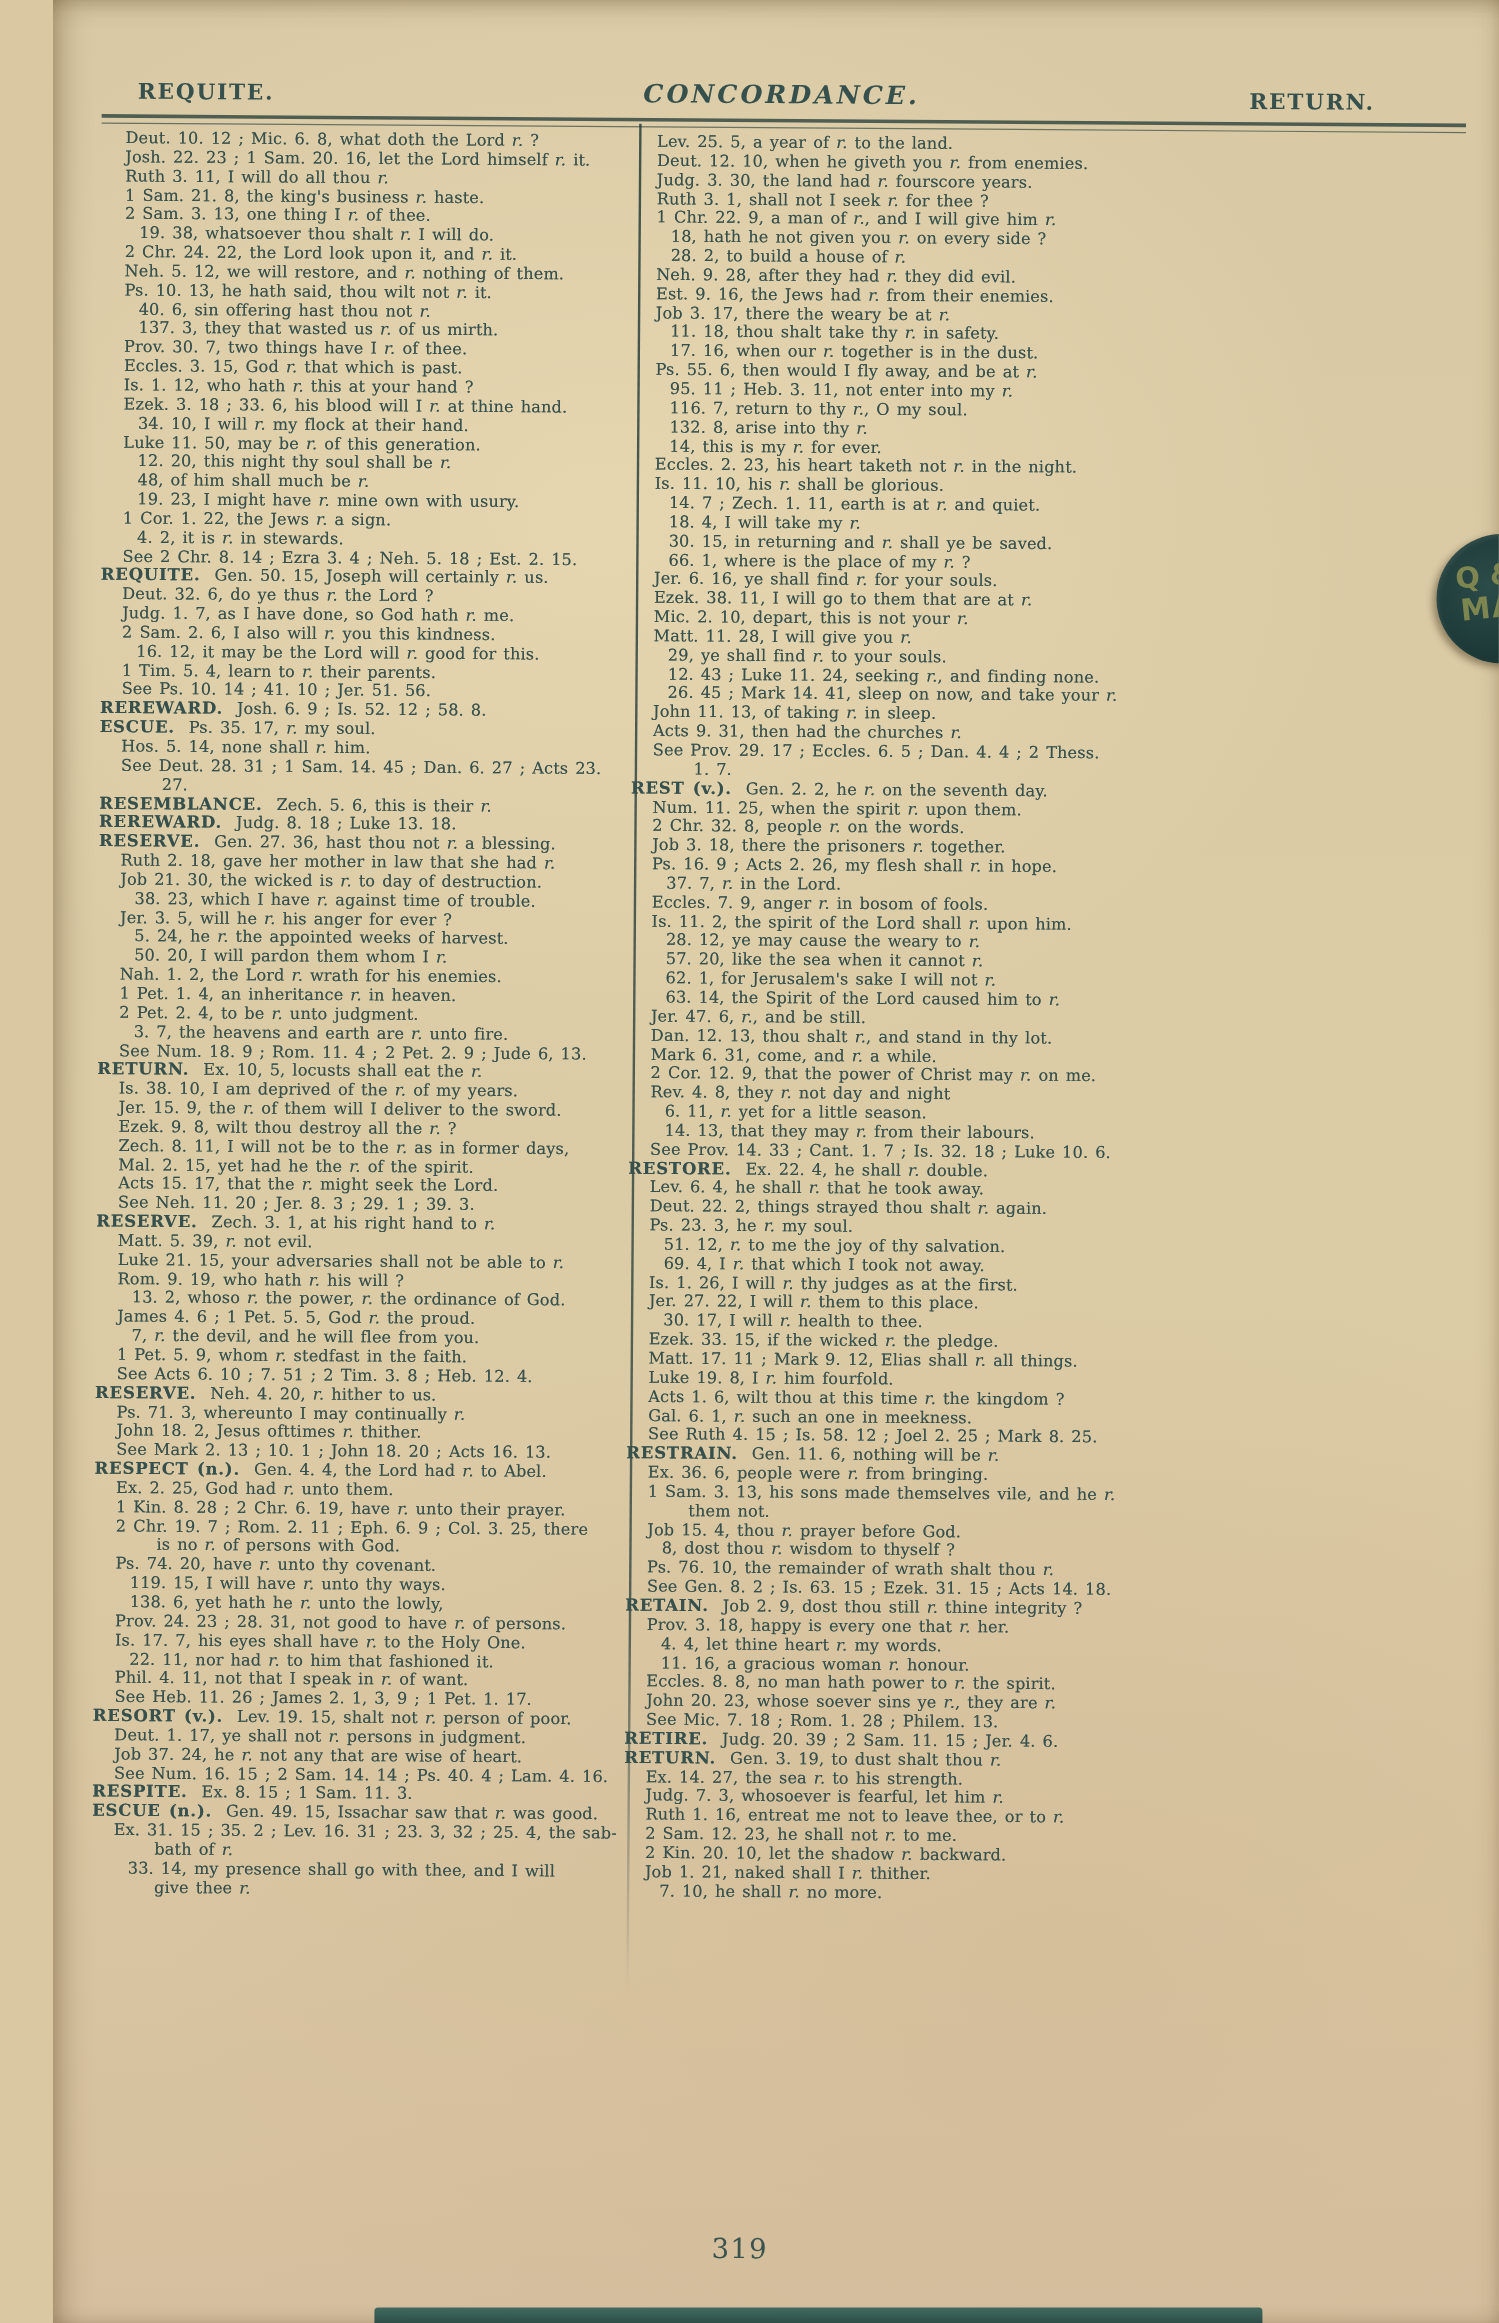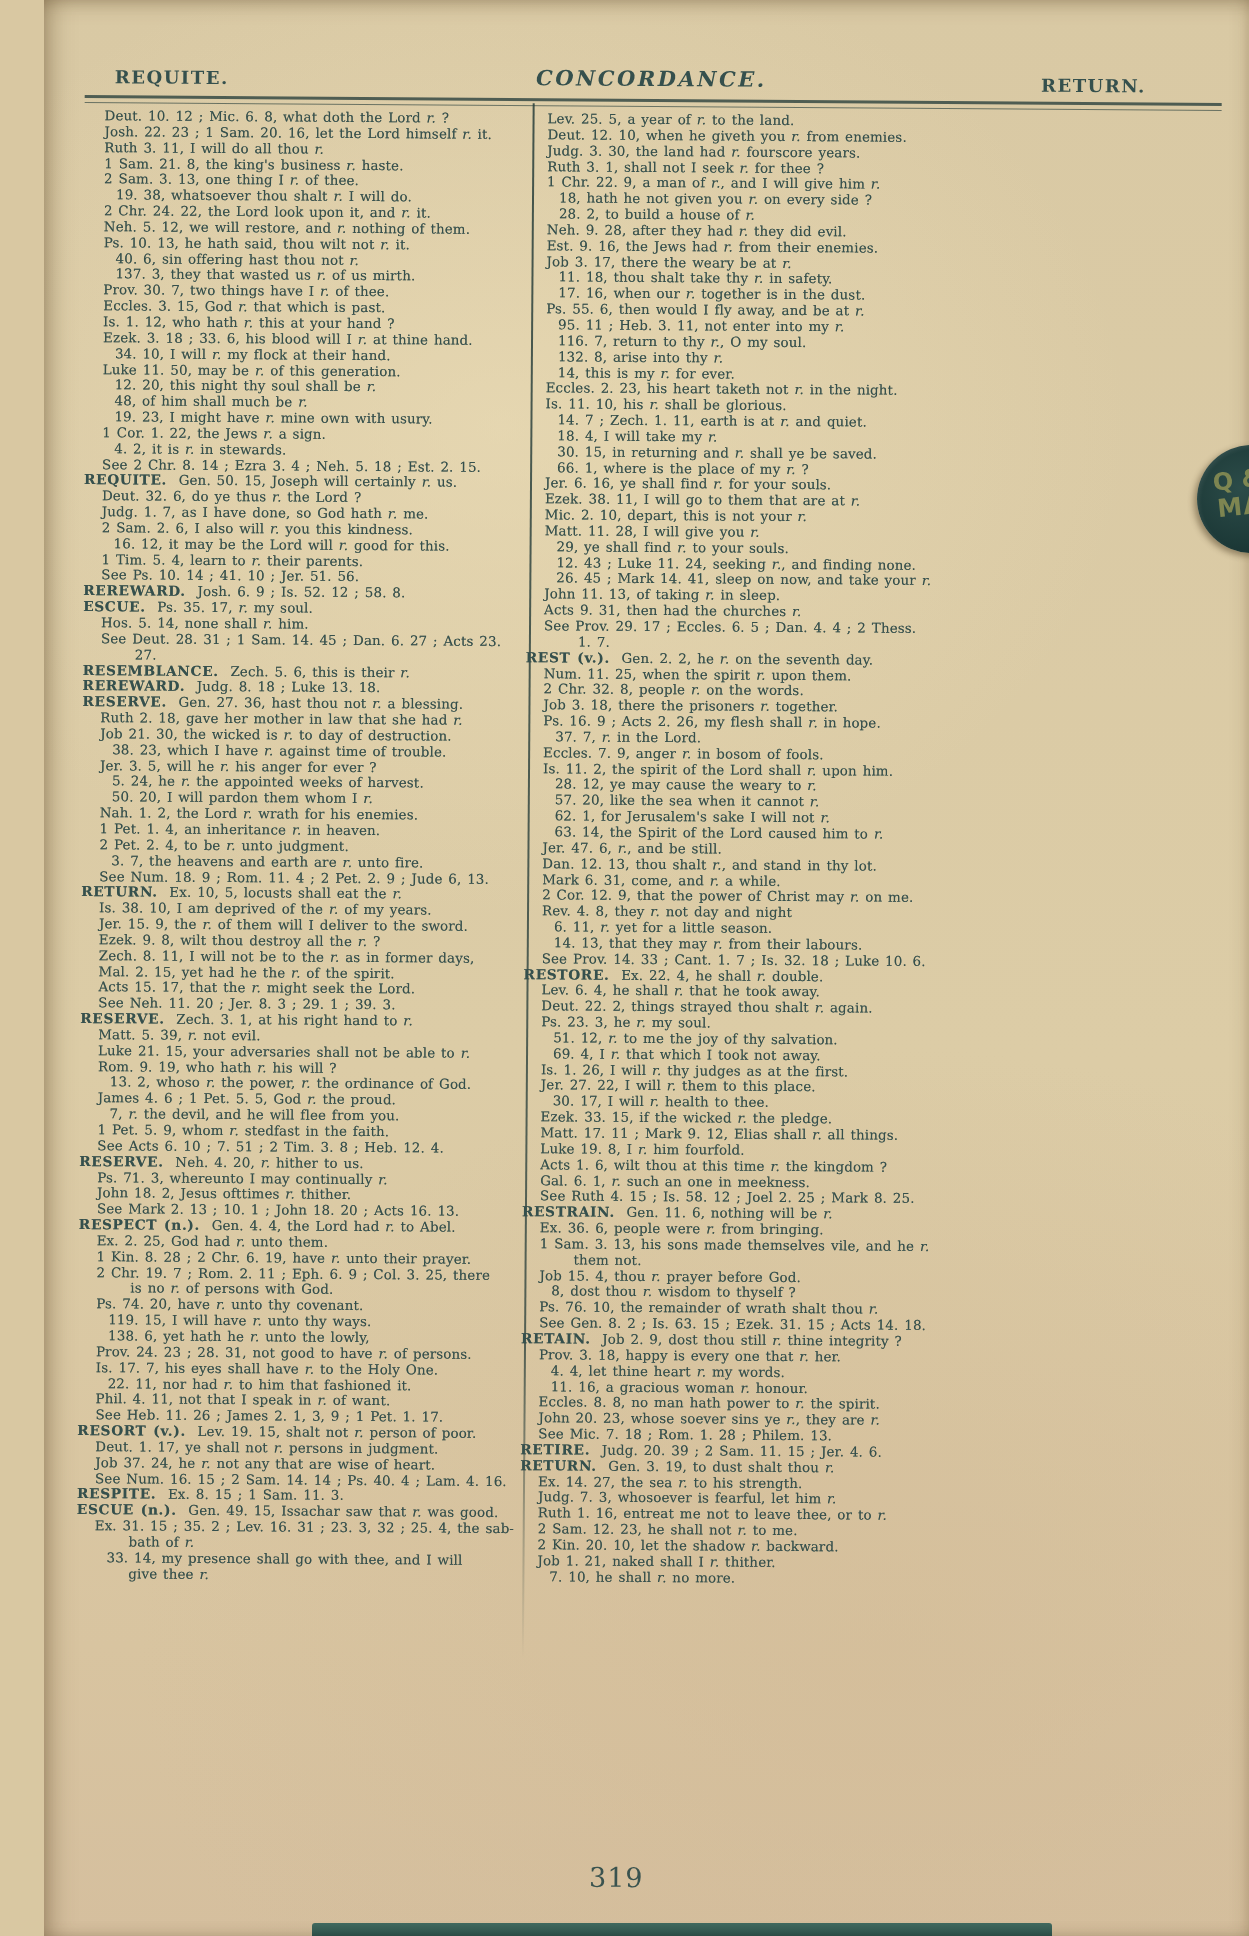--- a/index.html
+++ b/index.html
@@ -48,21 +48,21 @@
   }
   .ln{height:15.85px;overflow:visible;}
   .ln.i{padding-left:12px;}
   .ln.i2{padding-left:34px;}
   .ln.h{margin-left:-18px;}
   .hw{font-weight:bold;font-size:13.7px;letter-spacing:.7px;}
   .see-word{}
   .ln i{font-style:italic;}
   .page-number{
     position:absolute;left:520px;top:1862px;width:120px;text-align:center;
-    font-size:27px;letter-spacing:1px;color:#3a534f;
+    font-size:23px;letter-spacing:1px;color:#3a534f;
   }
   .thumb-tab{
     position:absolute;right:-58px;top:445px;width:110px;height:108px;border-radius:50%;
     background:radial-gradient(circle at 40% 40%, #2c4c49 0%, #1d3a38 60%, #14292a 100%);
     box-shadow:-3px 3px 6px rgba(60,45,20,.45), inset 2px 2px 4px rgba(255,255,255,.08);
   }
   .tab-text{
     position:absolute;left:12px;top:22px;width:60px;text-align:center;
     color:#8d9154;font-weight:bold;font-family:"DejaVu Sans",sans-serif;
     transform:rotate(-6deg);opacity:.85;

